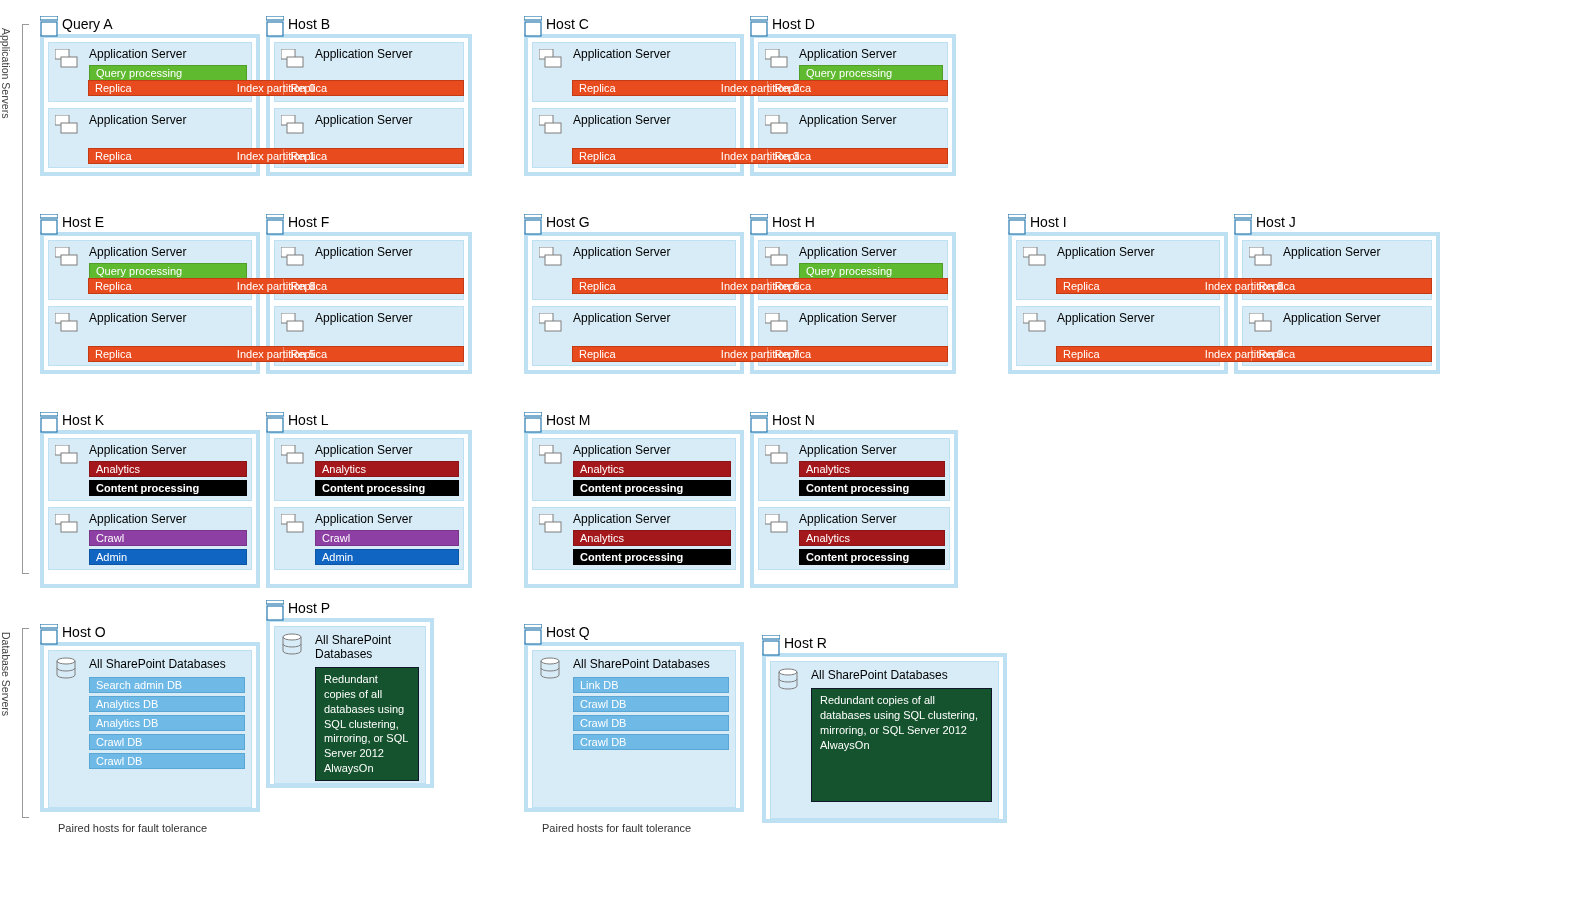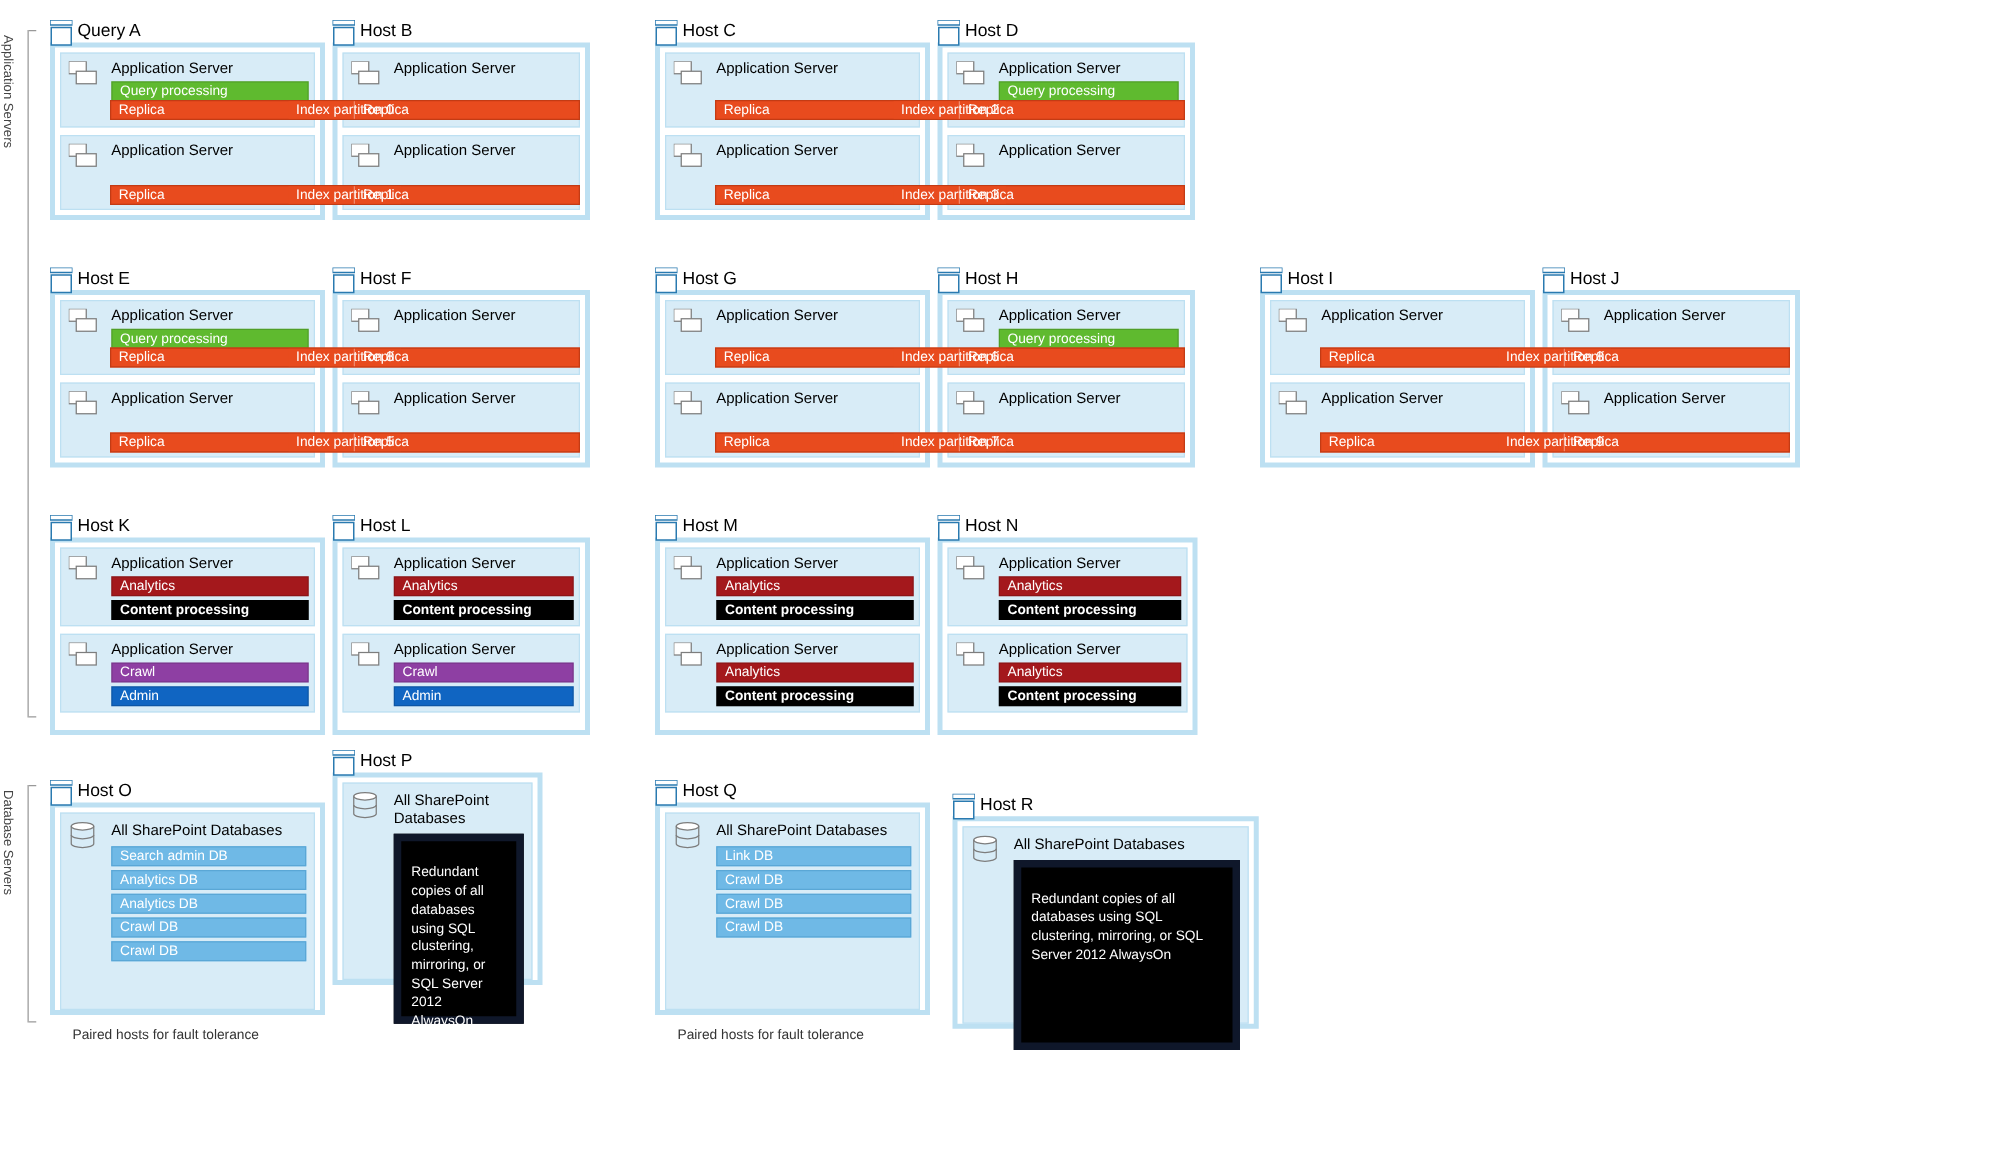--- a/index.html
+++ b/index.html
@@ -34,21 +34,21 @@
   .bar .lbl    { position:absolute; top:0; left:6px; color:#fff; font-size:11px; line-height:14px; }
   .bar .mid    { position:absolute; top:0; left:50%; transform:translateX(-50%); background:#e84b1e; padding:0 6px; color:#fff; font-size:11px; line-height:14px; }
   .bar .rbox   { position:absolute; top:0; right:0; width:48%; height:100%; border-left:1px solid rgba(255,255,255,.35); box-sizing:border-box; }
   .bar .rbox .lbl { left:6px; }
 
   
   .db-icon     { position:absolute; left:6px; top:6px; }
   .db-card     { background:#d8ecf7; border:1px solid #bde0f2; padding:6px 6px 6px 6px; position:relative; box-sizing:border-box; }
   .db-title    { margin:0 0 6px 34px; font-size:12px; }
   .db-item     { display:block; margin:0 0 3px 34px; padding:1px 6px; color:#fff; font-size:11px; background:#6fb9e6; border:1px solid #5aa7d6; }
-  .db-desc     { margin:0 0 0 34px; padding:18px 8px; color:#fff; font-size:11px; background:#000000; border:6px solid #0f172a; line-height:1.35; }
+  .db-desc     { margin:0 0 0 34px; padding:4px 8px; color:#fff; font-size:11px; background:#14532d; border:1px solid #0f172a; line-height:1.35; }
 
   .caption     { position:absolute; font-size:11px; color:#333; }
 
   
   .ic-host rect{ fill:#fff; stroke:#2a7ab0; stroke-width:1.2; }
   
   .ic-srv  rect{ fill:#fff; stroke:#7d7d7d; stroke-width:1; }
   
   .ic-db ellipse{ fill:#fff; stroke:#7d7d7d; stroke-width:1; }
   .ic-db path   { fill:none; stroke:#7d7d7d; stroke-width:1; }

